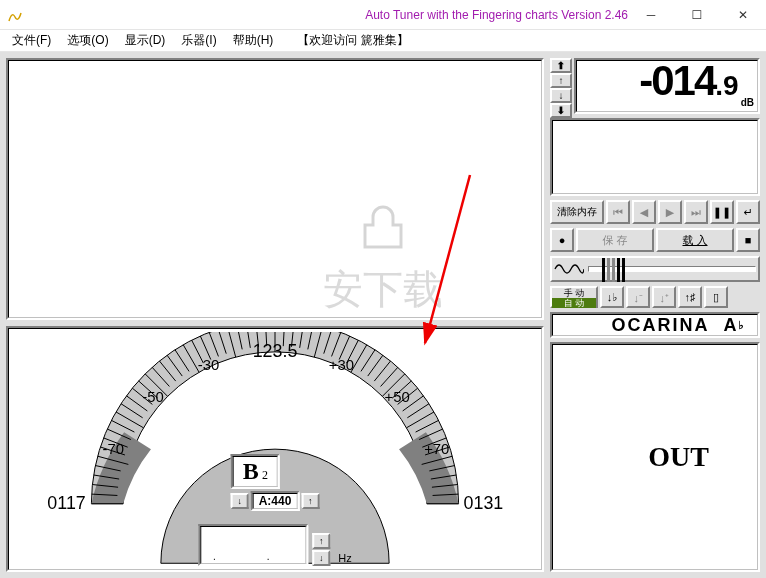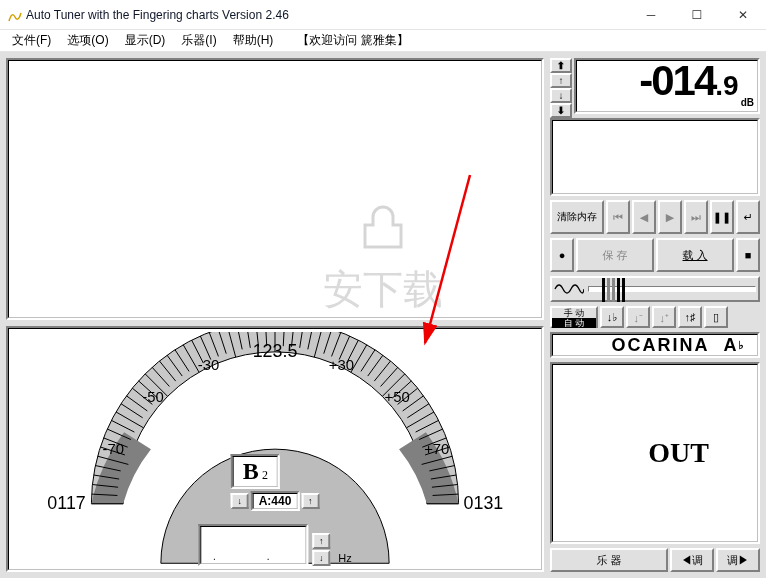--- a/index.html
+++ b/index.html
@@ -9,21 +9,21 @@
   font-size: 12px;
   background: #fff;
   overflow: hidden;
 }
 .titlebar {
   height: 30px; background: #fff;
   border-bottom: 1px solid #e5e5e5;
   display: flex; align-items: center;
   padding-left: 8px;
 }
-.titlebar .title { flex: 1; color: #0f172a; font-size: 12px; }
+.titlebar .title { flex: 1; color: #a21caf; font-size: 12px; text-align: right; }
 .win-btns { display: flex; }
 .win-btn {
   width: 46px; height: 30px;
   display: flex; align-items: center; justify-content: center;
   color: #333; font-size: 12px;
 }
 .menubar {
   height: 22px; background: #fff;
   border-bottom: 1px solid #e5e5e5;
   display: flex; align-items: center;
@@ -80,21 +80,21 @@
   font-family: "Arial Black", Arial, sans-serif;
   font-weight: 900;
   padding-right: 4px;
 }
 .db-value { font-size: 42px; letter-spacing: -2px; line-height: 1; }
 .db-frac { font-size: 28px; }
 .db-unit { font-size: 10px; align-self: flex-end; margin-left: 2px; margin-bottom: 4px; }
 
 .mid-display { height: 78px; }
 
-.btn-row { display: flex; gap: 2px; height: 34px; }
+.btn-row { display: flex; gap: 2px; height: 24px; }
 .btn {
   flex: 1; display: flex; align-items: center; justify-content: center;
   font-size: 11px; cursor: default;
 }
 .btn.sm { flex: 0 0 24px; }
 .btn.disabled { color: #888; }
 
 .slider-row {
   height: 26px; display: flex; align-items: center; gap: 4px; padding: 0 2px;
 }
@@ -115,21 +115,21 @@
 }
 .thumb-lines span:nth-child(2) { background:#888;}
 .thumb-lines span:nth-child(3) { background:#888;}
 
 .mode-row { height: 22px; display: flex; gap: 2px; }
 .mode-labels {
   width: 48px; display: flex; flex-direction: column;
   font-size: 9px; line-height: 10px;
 }
 .mode-labels div { flex:1; display:flex; align-items:center; justify-content:center;}
-.mode-labels .selected { background:#000000; color:#fff;}
+.mode-labels .selected { background:#4d7c0f; color:#fff;}
 
 .out-panel {
   flex: 1; display: flex; align-items: center; justify-content: center;
   font-family: "Times New Roman", serif;
   font-size: 28px; font-weight: bold;
 }
 .instrument-label {
   height: 26px; display: flex; align-items: center; justify-content: center;
   font-family: Arial, sans-serif; font-size: 18px; font-weight: bold;
   letter-spacing: 2px;
@@ -390,25 +390,20 @@
 
     <div class="inset instrument-label">
       <span>OCARINA</span>&nbsp;&nbsp;
       <span>A</span><sup>♭</sup>
     </div>
 
     <div class="inset out-panel">
       <span>OUT</span>
     </div>
 
-    <div class="bottom-row">
-      <div class="outset btn">乐  器</div>
-      <div class="outset btn" style="flex:0 0 44px;">◀调</div>
-      <div class="outset btn" style="flex:0 0 44px;">调▶</div>
-    </div>
 
   </div>
 </div>
 
 <div class="watermark">
   <svg width="60" height="50" style="opacity:.4" viewBox="0 0 60 50">
     <path d="M12 22 h8 v-8 a10 10 0 0 1 20 0 v8 h8 v22 h-36 z" fill="none" stroke="#999" stroke-width="3"></path>
   </svg>
   <div>安下载</div>
 </div>

